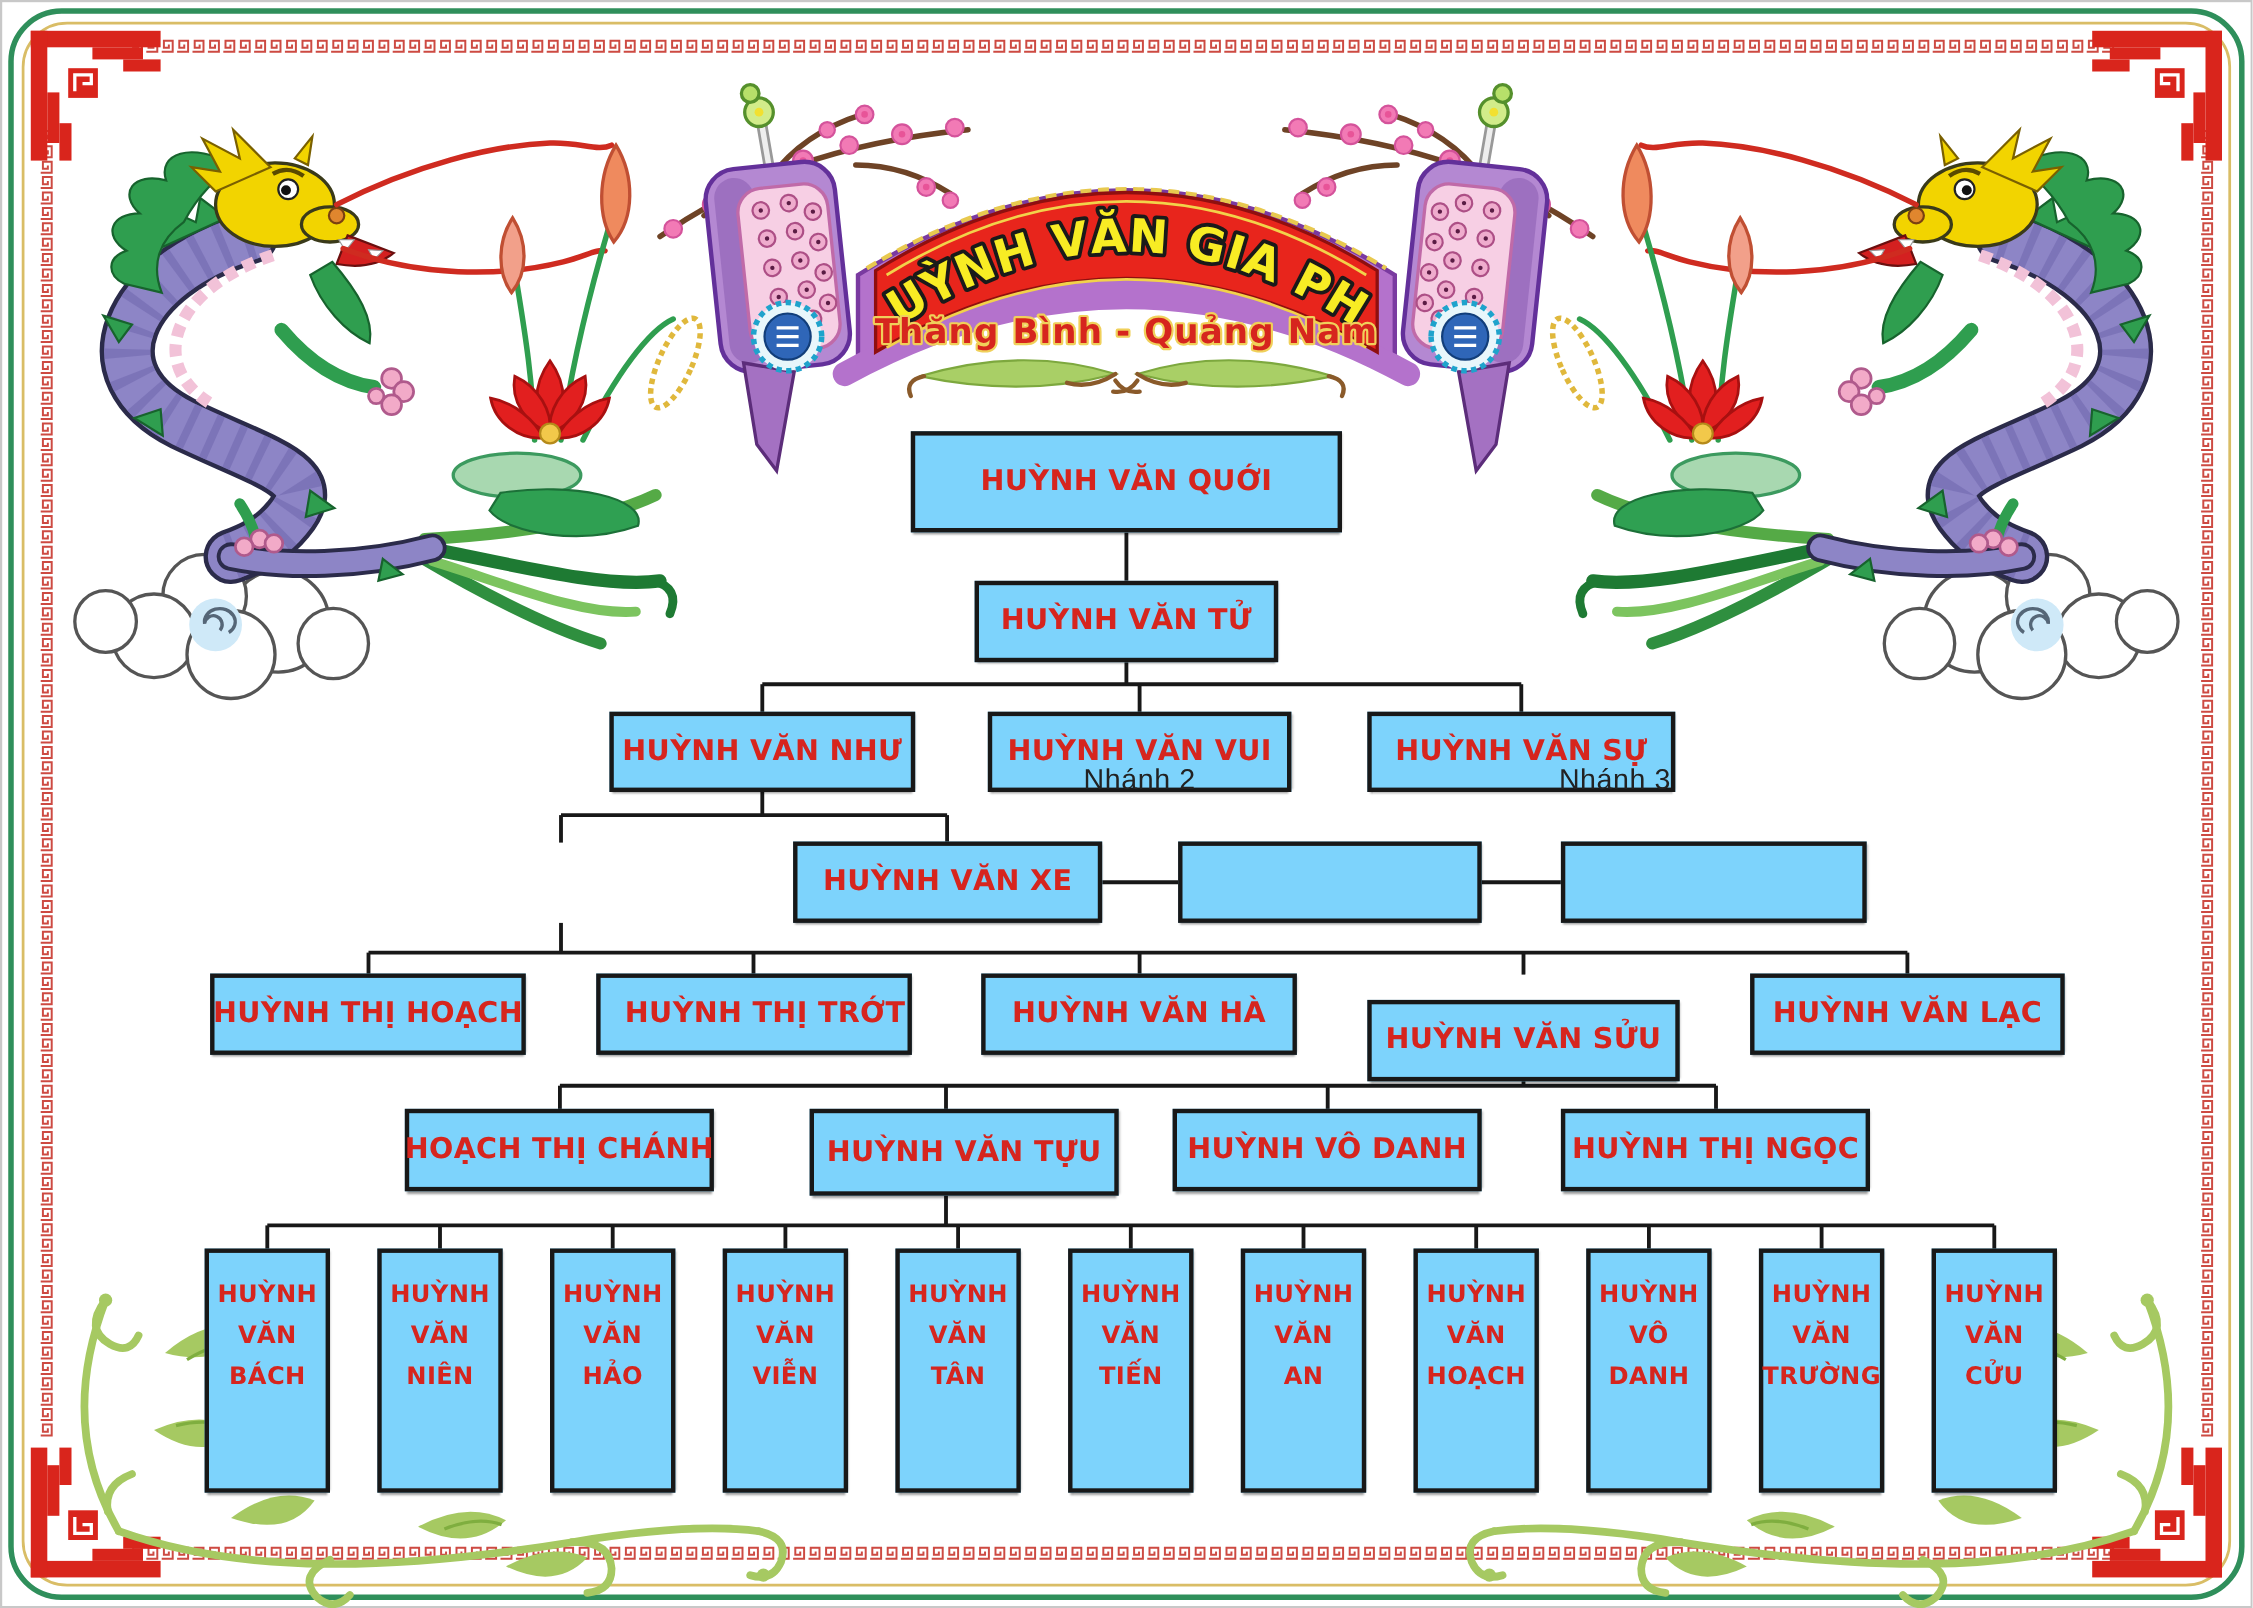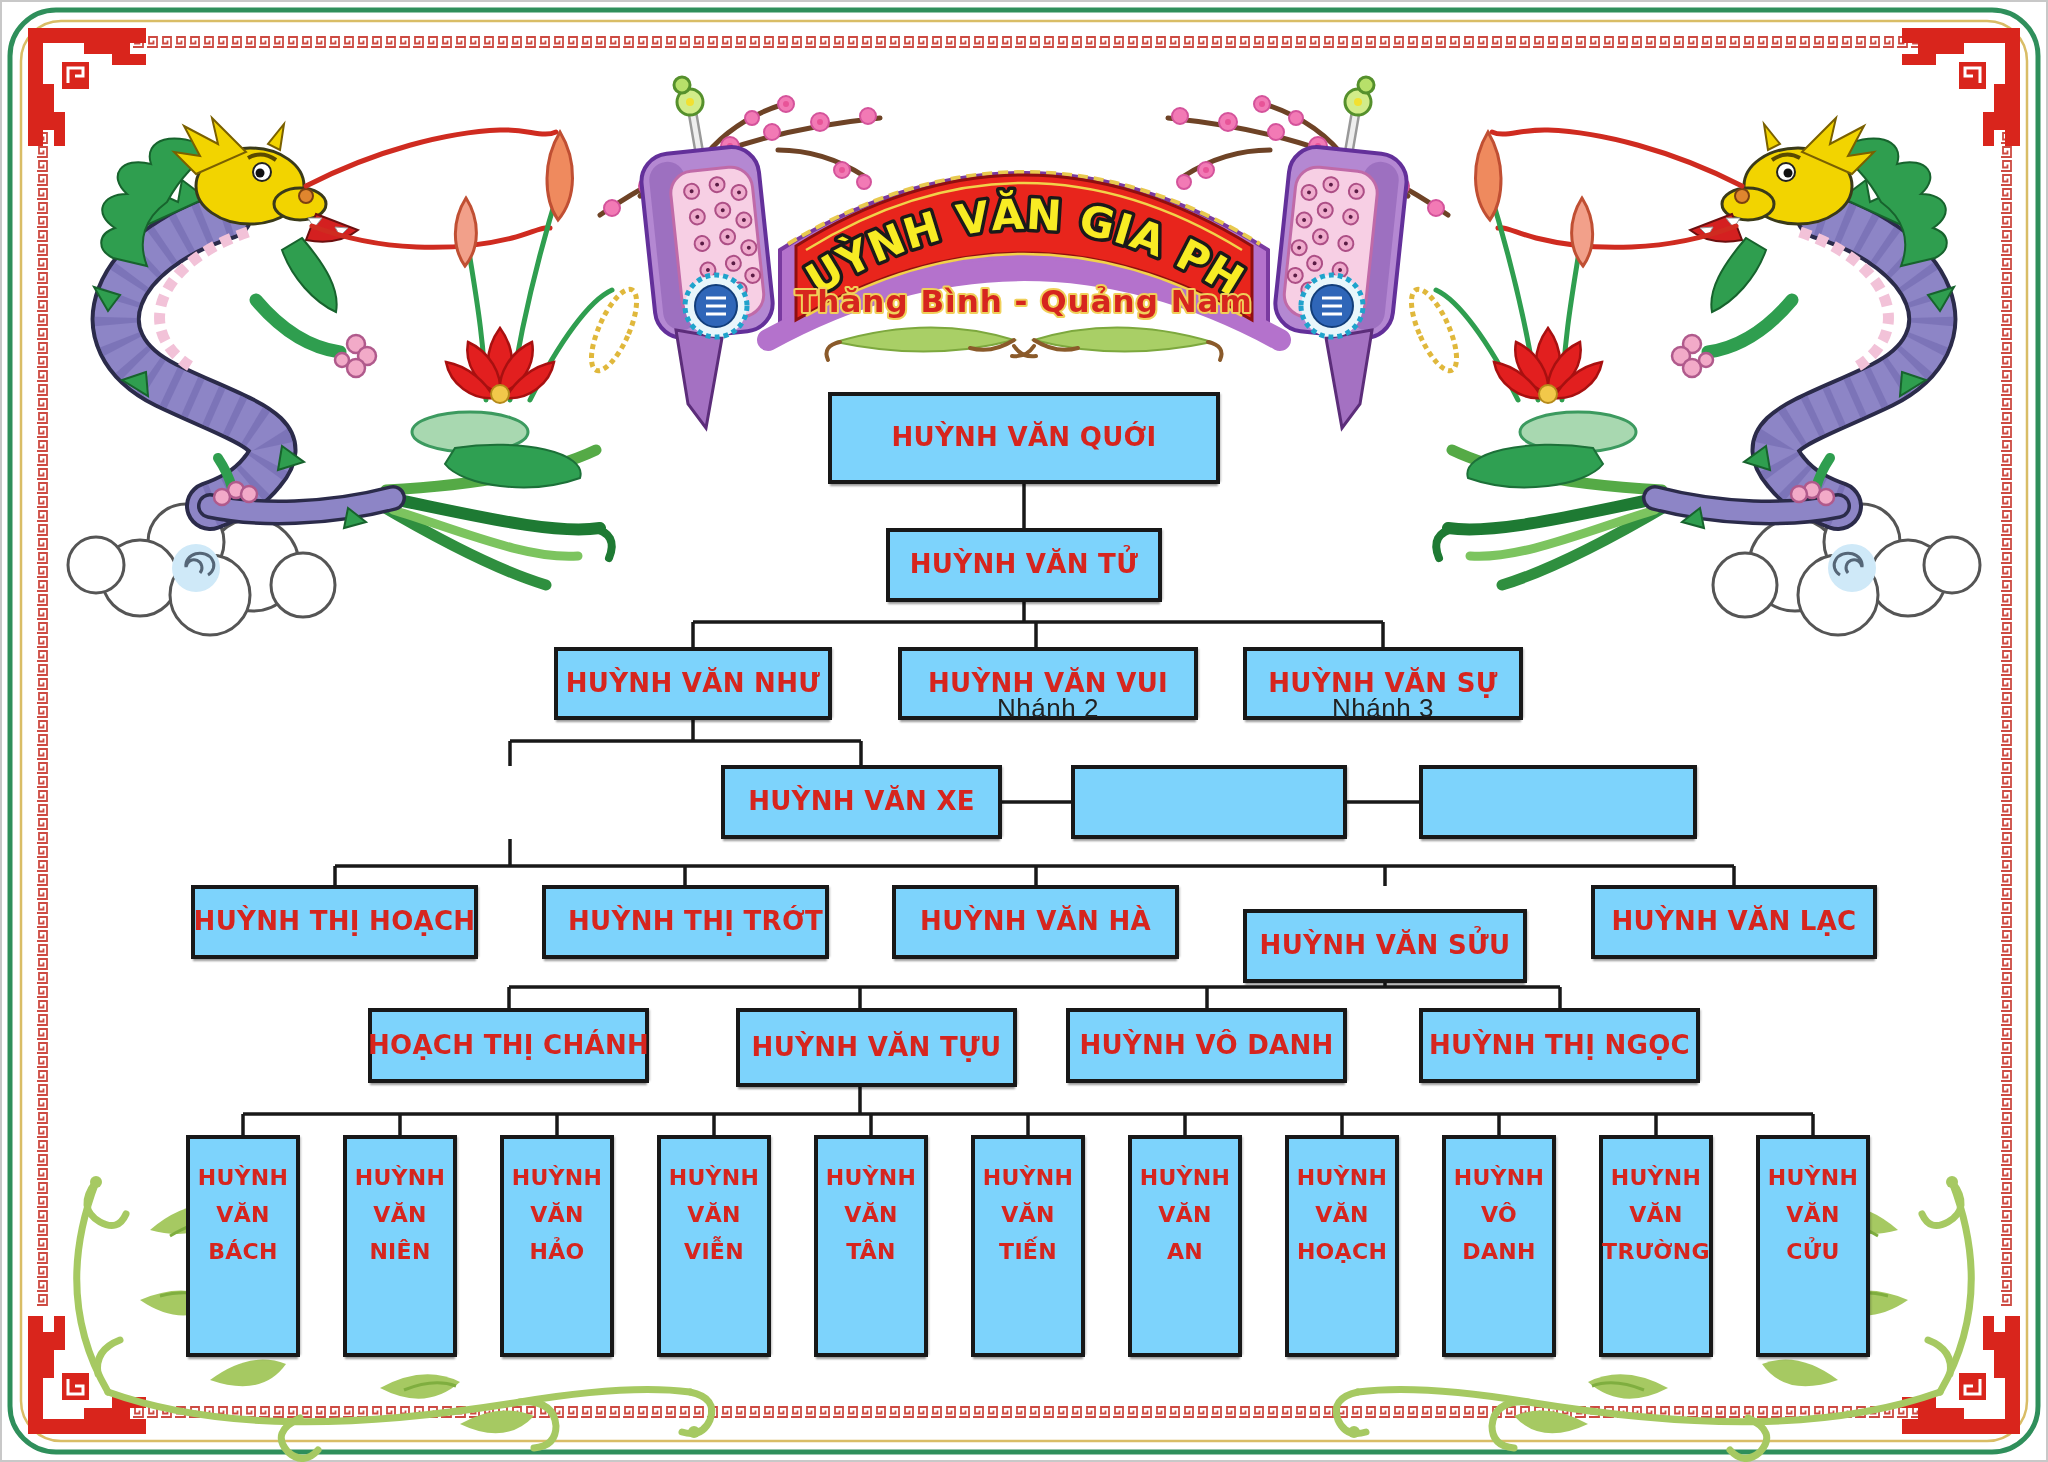--- a/index.html
+++ b/index.html
@@ -790,25 +790,25 @@
 <div id="tree-boxes">
       <div class="node" style="left: 828px; top: 392px; width: 392px; height: 92px;">
         <div class="lab">HUỲNH VĂN QUỚI</div>
       </div>
       <div class="node" style="left: 886px; top: 528px; width: 276px; height: 74px;">
         <div class="lab">HUỲNH VĂN TỬ</div>
       </div>
       <div class="node" style="left: 554px; top: 647px; width: 278px; height: 73px;">
         <div class="lab">HUỲNH VĂN NHƯ</div>
       </div>
-      <div class="node" style="left: 898px; top: 647px; width: 300px; height: 73px;">
+      <div class="node" style="left: 898px; top: 647px; width: 276px; height: 73px;">
         <div class="lab">HUỲNH VĂN VUI</div>
         <div class="note">Nhánh 2</div>
       </div>
-      <div class="node" style="left: 1243px; top: 647px; width: 280px; height: 73px;">
+      <div class="node" style="left: 1243px; top: 647px; width: 280px; height: 73px; text-align: right;">
         <div class="lab">HUỲNH VĂN SỰ</div>
         <div class="note">Nhánh 3</div>
       </div>
       <div class="node" style="left: 721px; top: 765px; width: 281px; height: 74px;">
         <div class="lab">HUỲNH VĂN XE</div>
       </div>
       <div class="node" style="left: 1071px; top: 765px; width: 276px; height: 74px;">
         <div class="lab"></div>
       </div>
       <div class="node" style="left: 1419px; top: 765px; width: 278px; height: 74px;">

